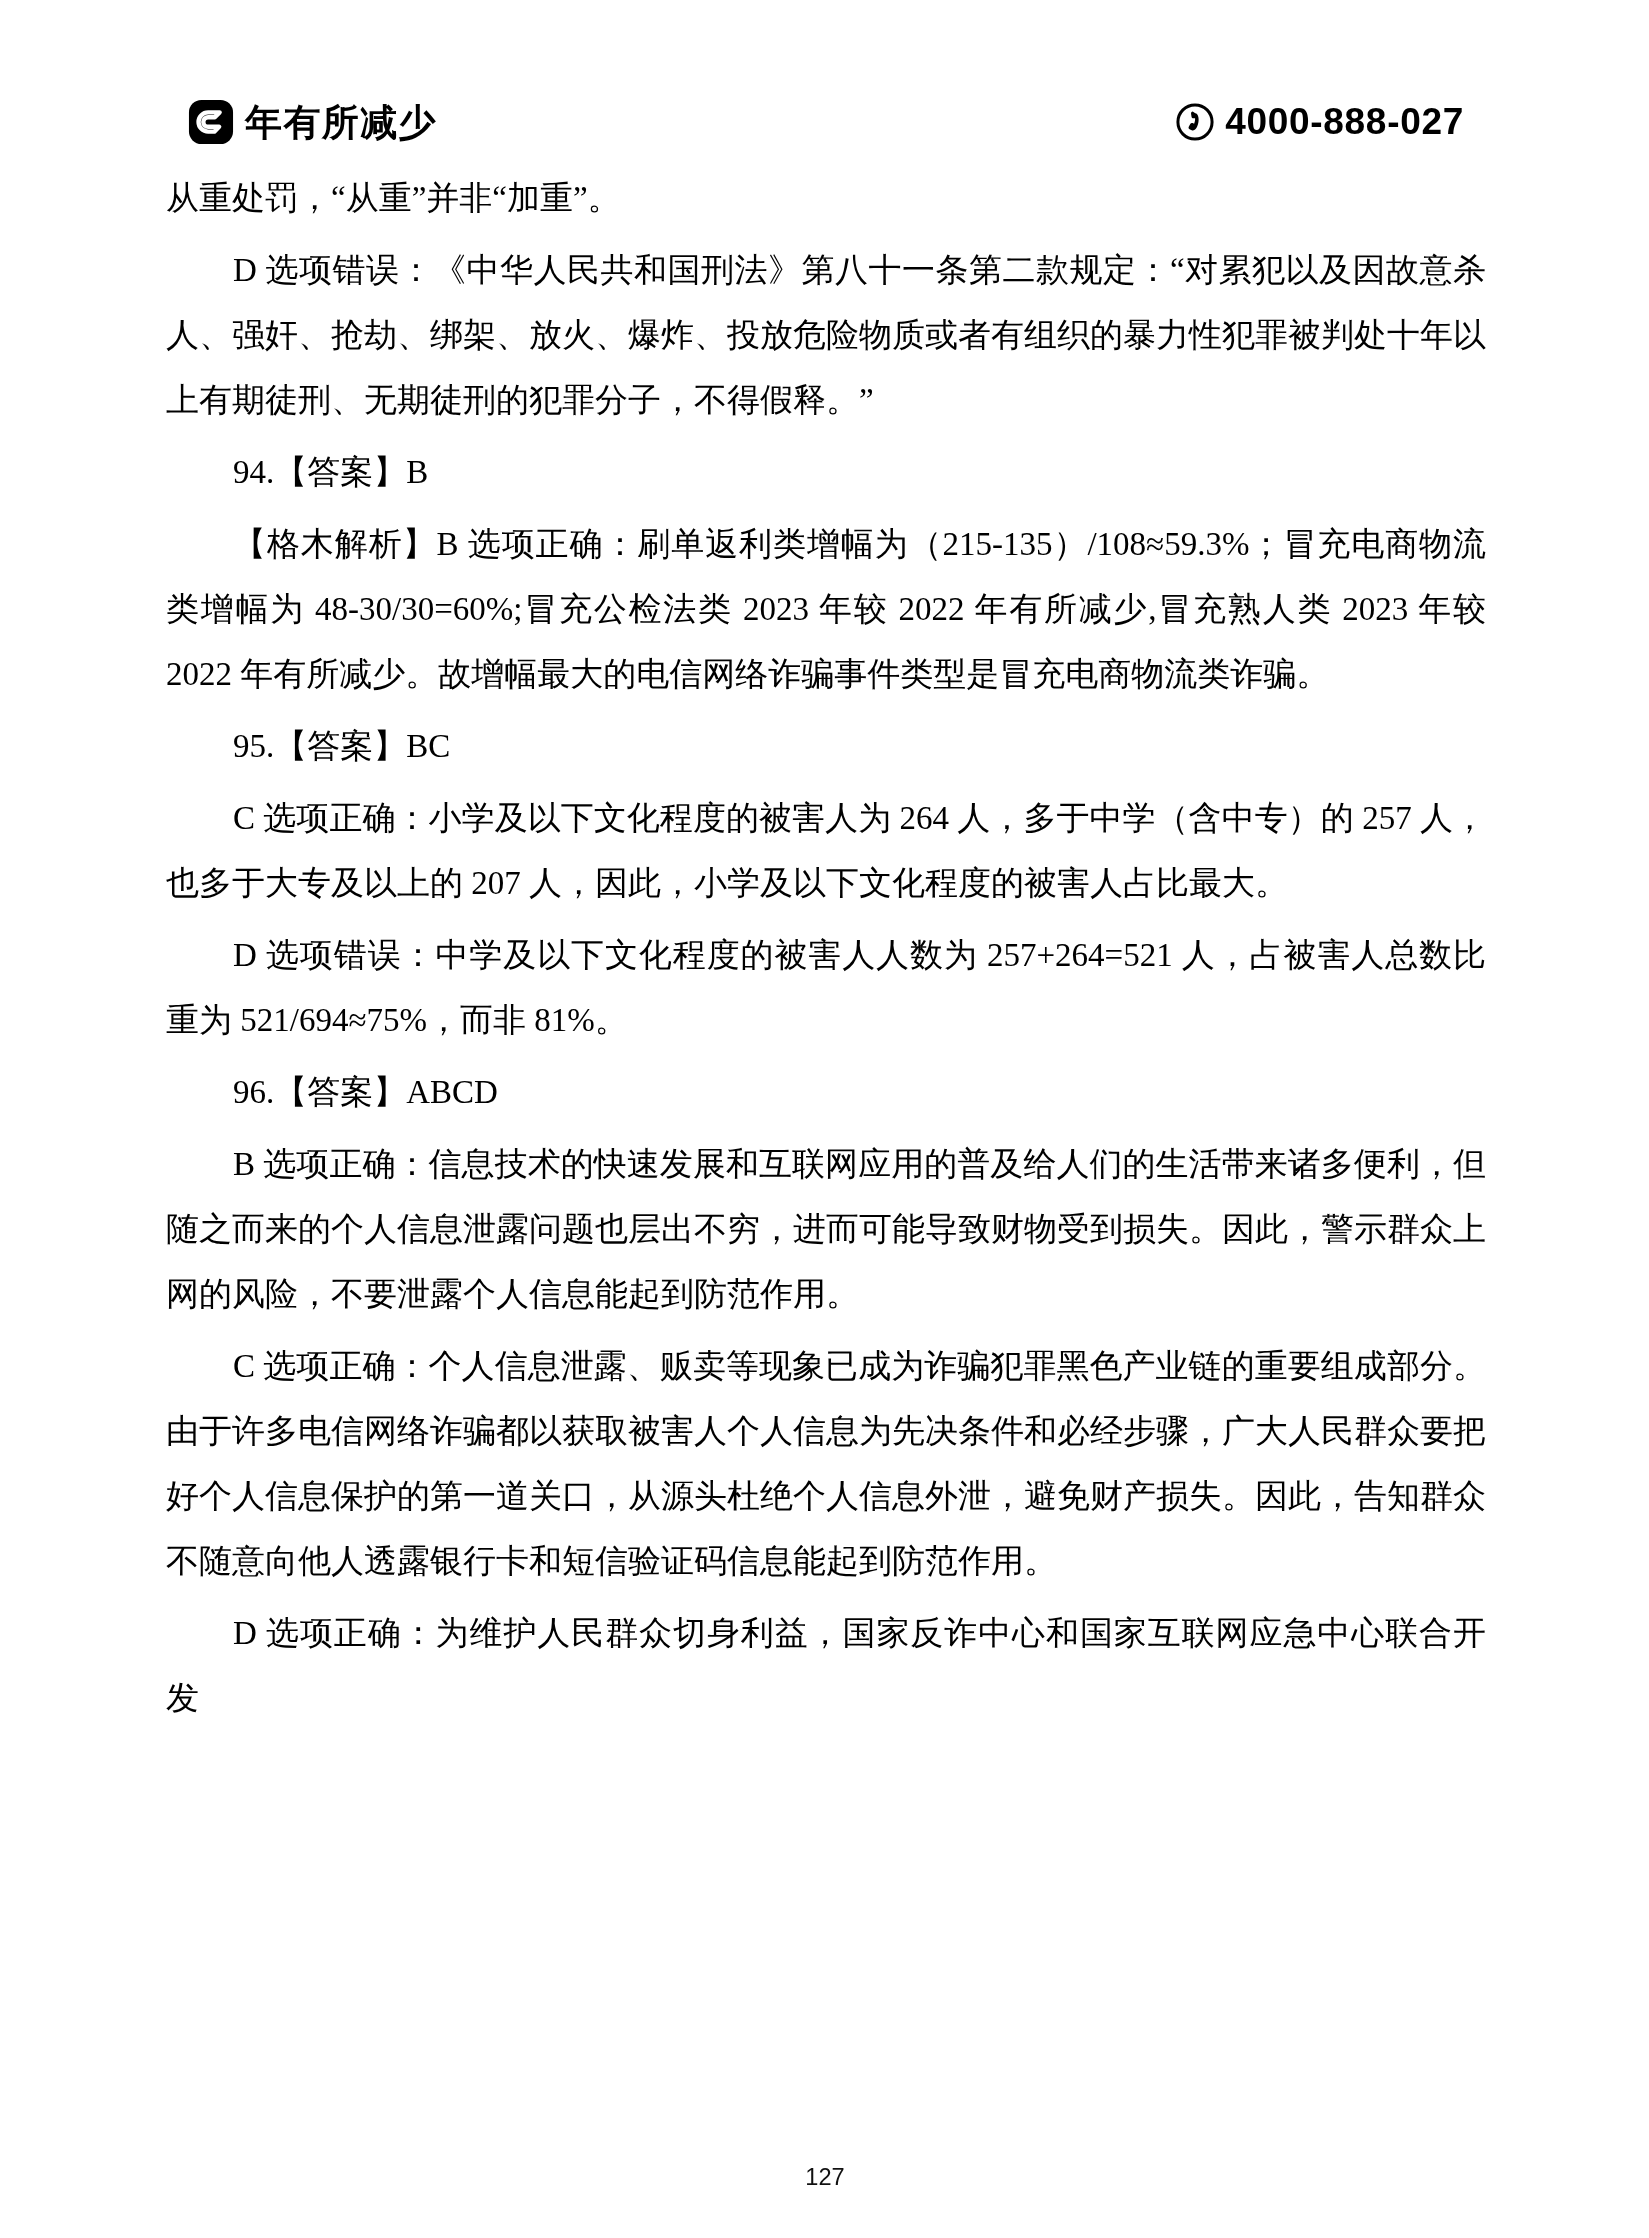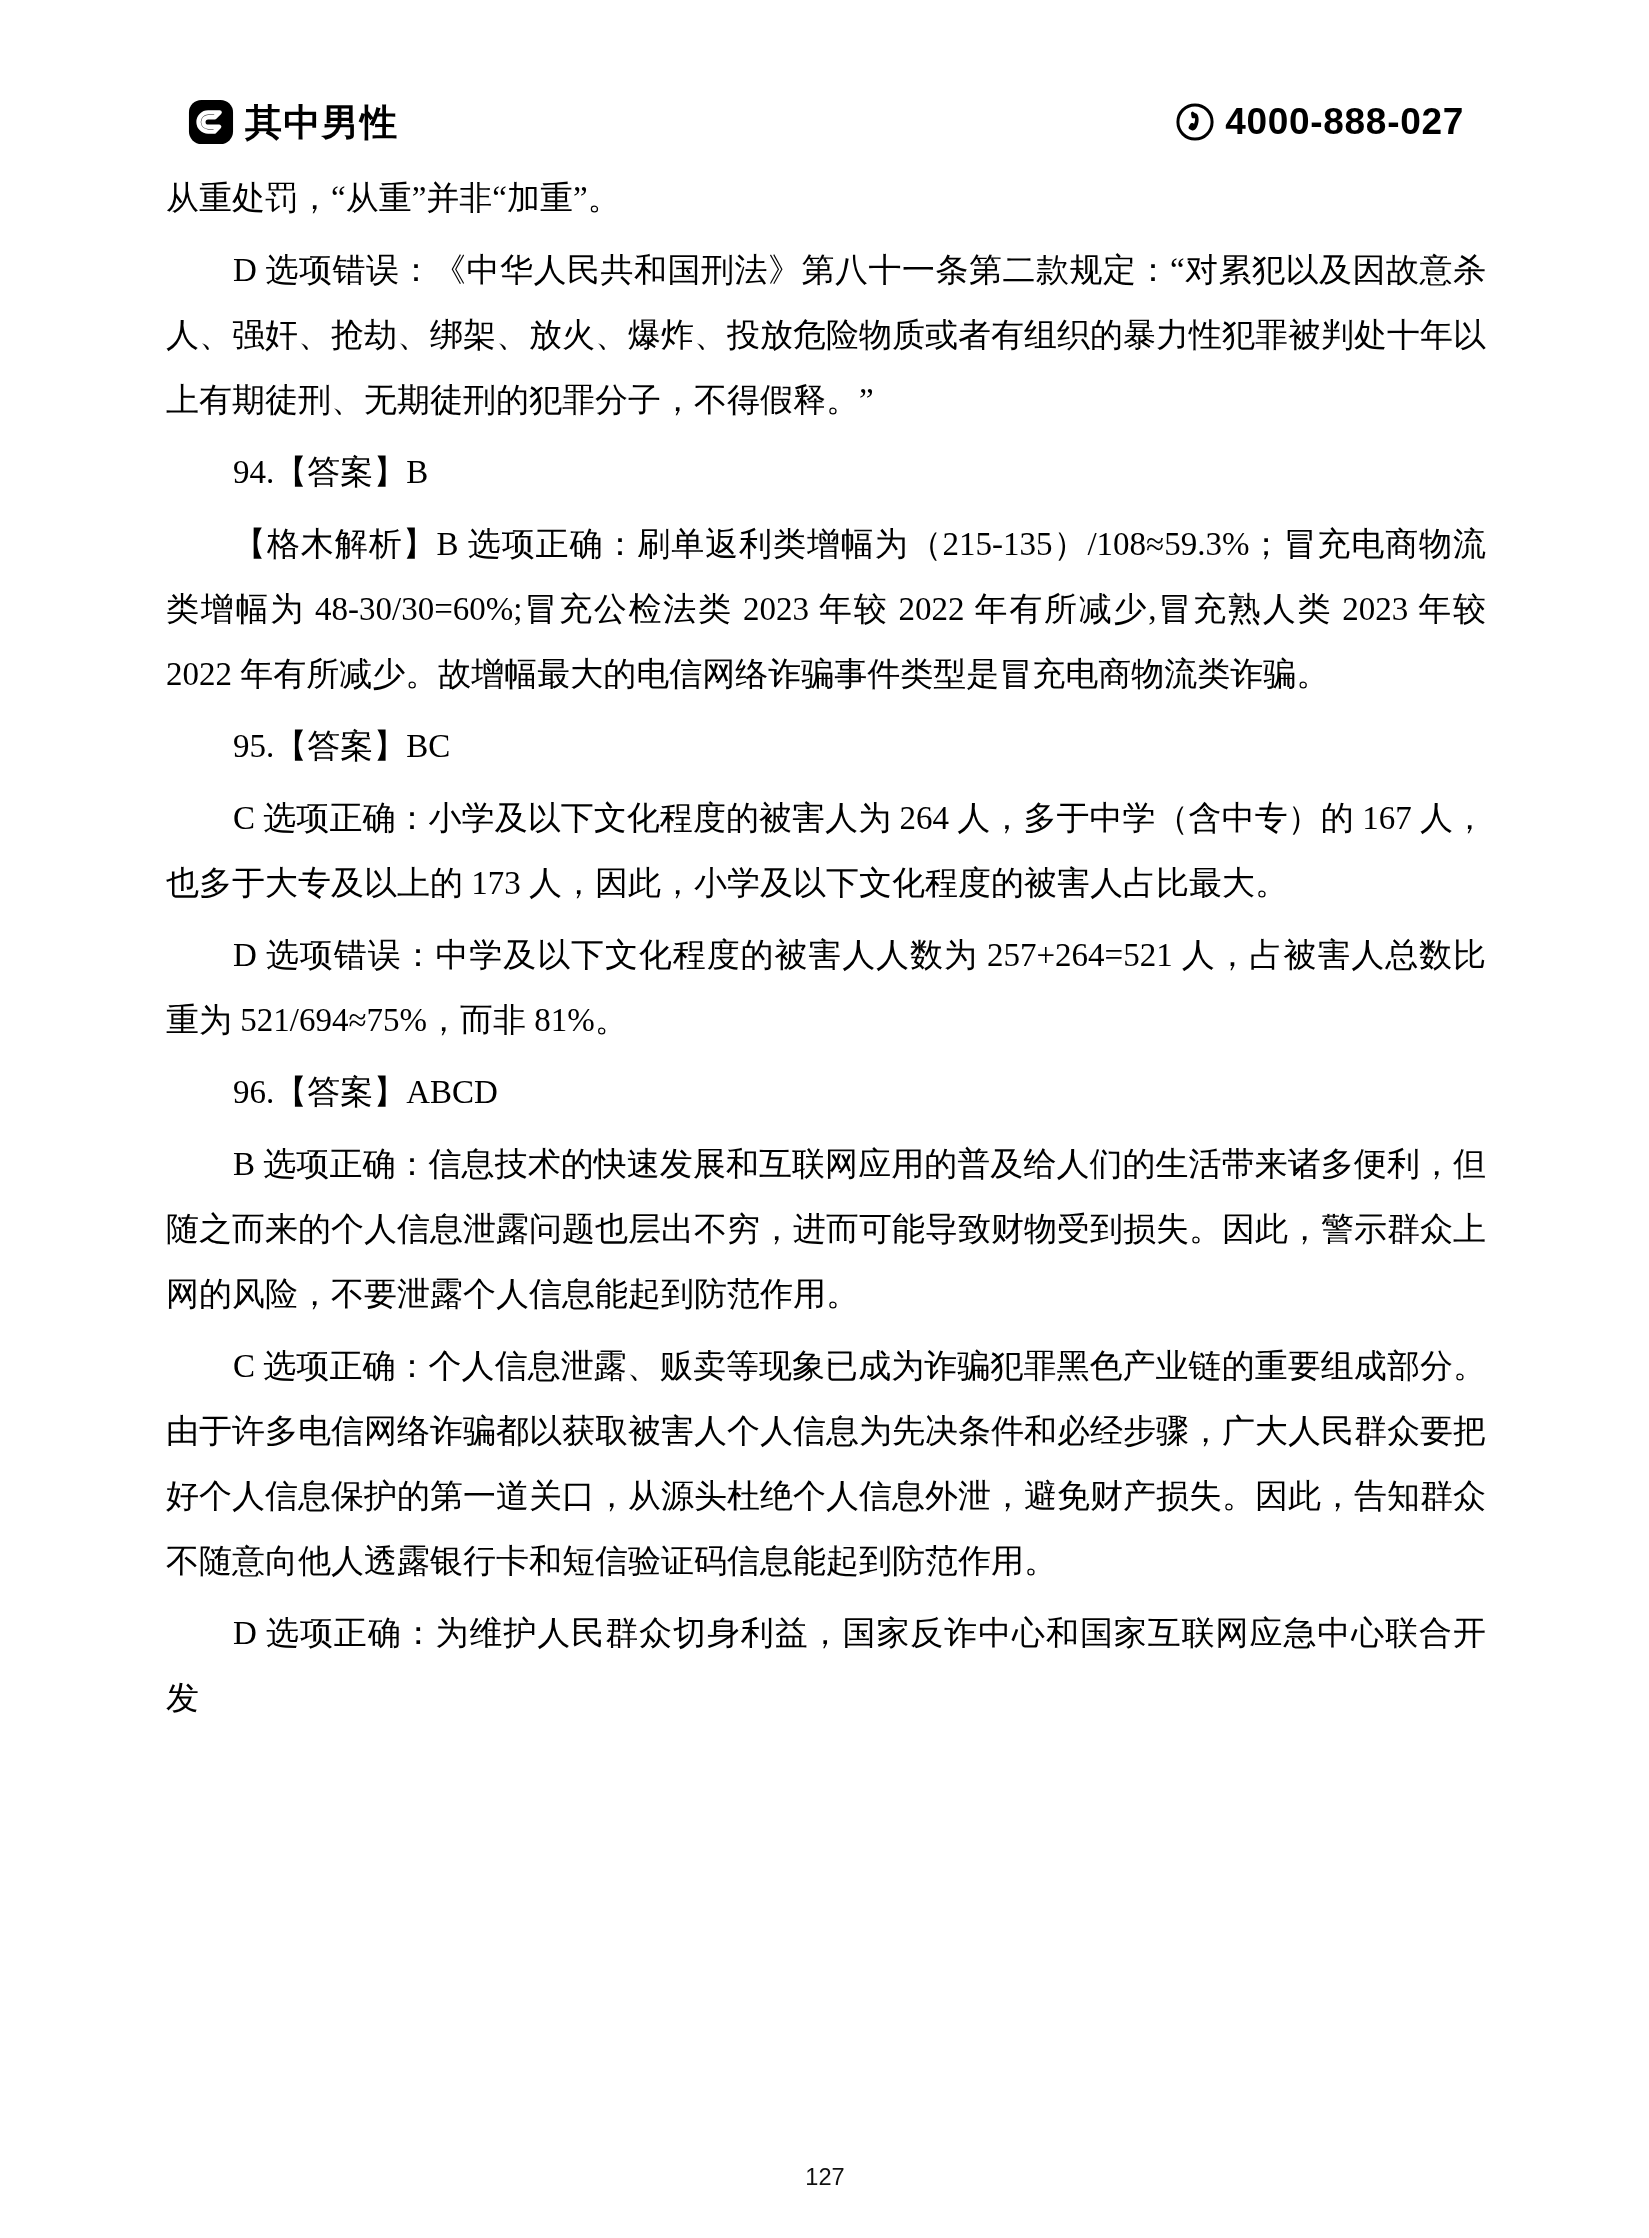--- a/index.html
+++ b/index.html
@@ -95,21 +95,21 @@
 <div class="page">
 
   <header class="page-header">
     <div class="brand">
       <span class="logo-box">
         <svg width="46" height="46" viewBox="0 0 48 48" aria-hidden="true">
           <rect x="1" y="1" width="46" height="46" rx="13" fill="#000000"></rect>
           <path d="M33 14 H21 a10 10 0 0 0 0 20 h6.5 l5-5 H21 a5 5 0 0 1 0-10 h7 z" fill="none" stroke="#ffffff" stroke-width="4.6" stroke-linecap="round" stroke-linejoin="round"></path>
         </svg>
       </span>
-      <span class="brand-text">其中男性</span>
+      <span class="brand-text">年有所减少</span>
     </div>
 
     <div class="phone">
       <span class="phone-icon-box">
         <svg width="40" height="40" viewBox="0 0 48 48" aria-hidden="true">
           <circle cx="24" cy="24" r="20.5" fill="none" stroke="#000000" stroke-width="3.6"></circle>
           <g transform="rotate(100 24 24)">
             <path d="M13.5 25.5 c0-7.5 21-7.5 21 0 l-0.9 3.4 c-0.3 1.2-1.6 1.9-2.8 1.5 l-3.5-1.2 c-1.1-0.4-1.7-1.5-1.5-2.6 l0.35-1.9 c-2.1-0.55-4.4-0.55-6.5 0 l0.35 1.9 c0.2 1.1-0.4 2.2-1.5 2.6 l-3.5 1.2 c-1.2 0.4-2.5-0.3-2.8-1.5 z" fill="#000000"></path>
           </g>
         </svg>
@@ -117,21 +117,21 @@
       <span class="phone-number">4000-888-027</span>
     </div>
   </header>
 
   <main class="doc-body">
     <p class="para">从重处罚，“从重”并非“加重”。</p>
     <p class="para indent">D 选项错误：《中华人民共和国刑法》第八十一条第二款规定：“对累犯以及因故意杀人、强奸、抢劫、绑架、放火、爆炸、投放危险物质或者有组织的暴力性犯罪被判处十年以上有期徒刑、无期徒刑的犯罪分子，不得假释。”</p>
     <p class="para indent">94.【答案】B</p>
     <p class="para indent">【格木解析】B 选项正确：刷单返利类增幅为（215-135）/108≈59.3%；冒充电商物流类增幅为 48-30/30=60%;冒充公检法类 2023 年较 2022 年有所减少,冒充熟人类 2023 年较 2022 年有所减少。故增幅最大的电信网络诈骗事件类型是冒充电商物流类诈骗。</p>
     <p class="para indent">95.【答案】BC</p>
-    <p class="para indent">C 选项正确：小学及以下文化程度的被害人为 264 人，多于中学（含中专）的 167 人，也多于大专及以上的 173 人，因此，小学及以下文化程度的被害人占比最大。</p>
+    <p class="para indent">C 选项正确：小学及以下文化程度的被害人为 264 人，多于中学（含中专）的 257 人，也多于大专及以上的 207 人，因此，小学及以下文化程度的被害人占比最大。</p>
     <p class="para indent">D 选项错误：中学及以下文化程度的被害人人数为 257+264=521 人，占被害人总数比重为 521/694≈75%，而非 81%。</p>
     <p class="para indent">96.【答案】ABCD</p>
     <p class="para indent">B 选项正确：信息技术的快速发展和互联网应用的普及给人们的生活带来诸多便利，但随之而来的个人信息泄露问题也层出不穷，进而可能导致财物受到损失。因此，警示群众上网的风险，不要泄露个人信息能起到防范作用。</p>
     <p class="para indent">C 选项正确：个人信息泄露、贩卖等现象已成为诈骗犯罪黑色产业链的重要组成部分。由于许多电信网络诈骗都以获取被害人个人信息为先决条件和必经步骤，广大人民群众要把好个人信息保护的第一道关口，从源头杜绝个人信息外泄，避免财产损失。因此，告知群众不随意向他人透露银行卡和短信验证码信息能起到防范作用。</p>
     <p class="para indent">D 选项正确：为维护人民群众切身利益，国家反诈中心和国家互联网应急中心联合开发</p>
   </main>
 
   <footer class="page-footer">
     <div class="page-number">127</div>
   </footer>

